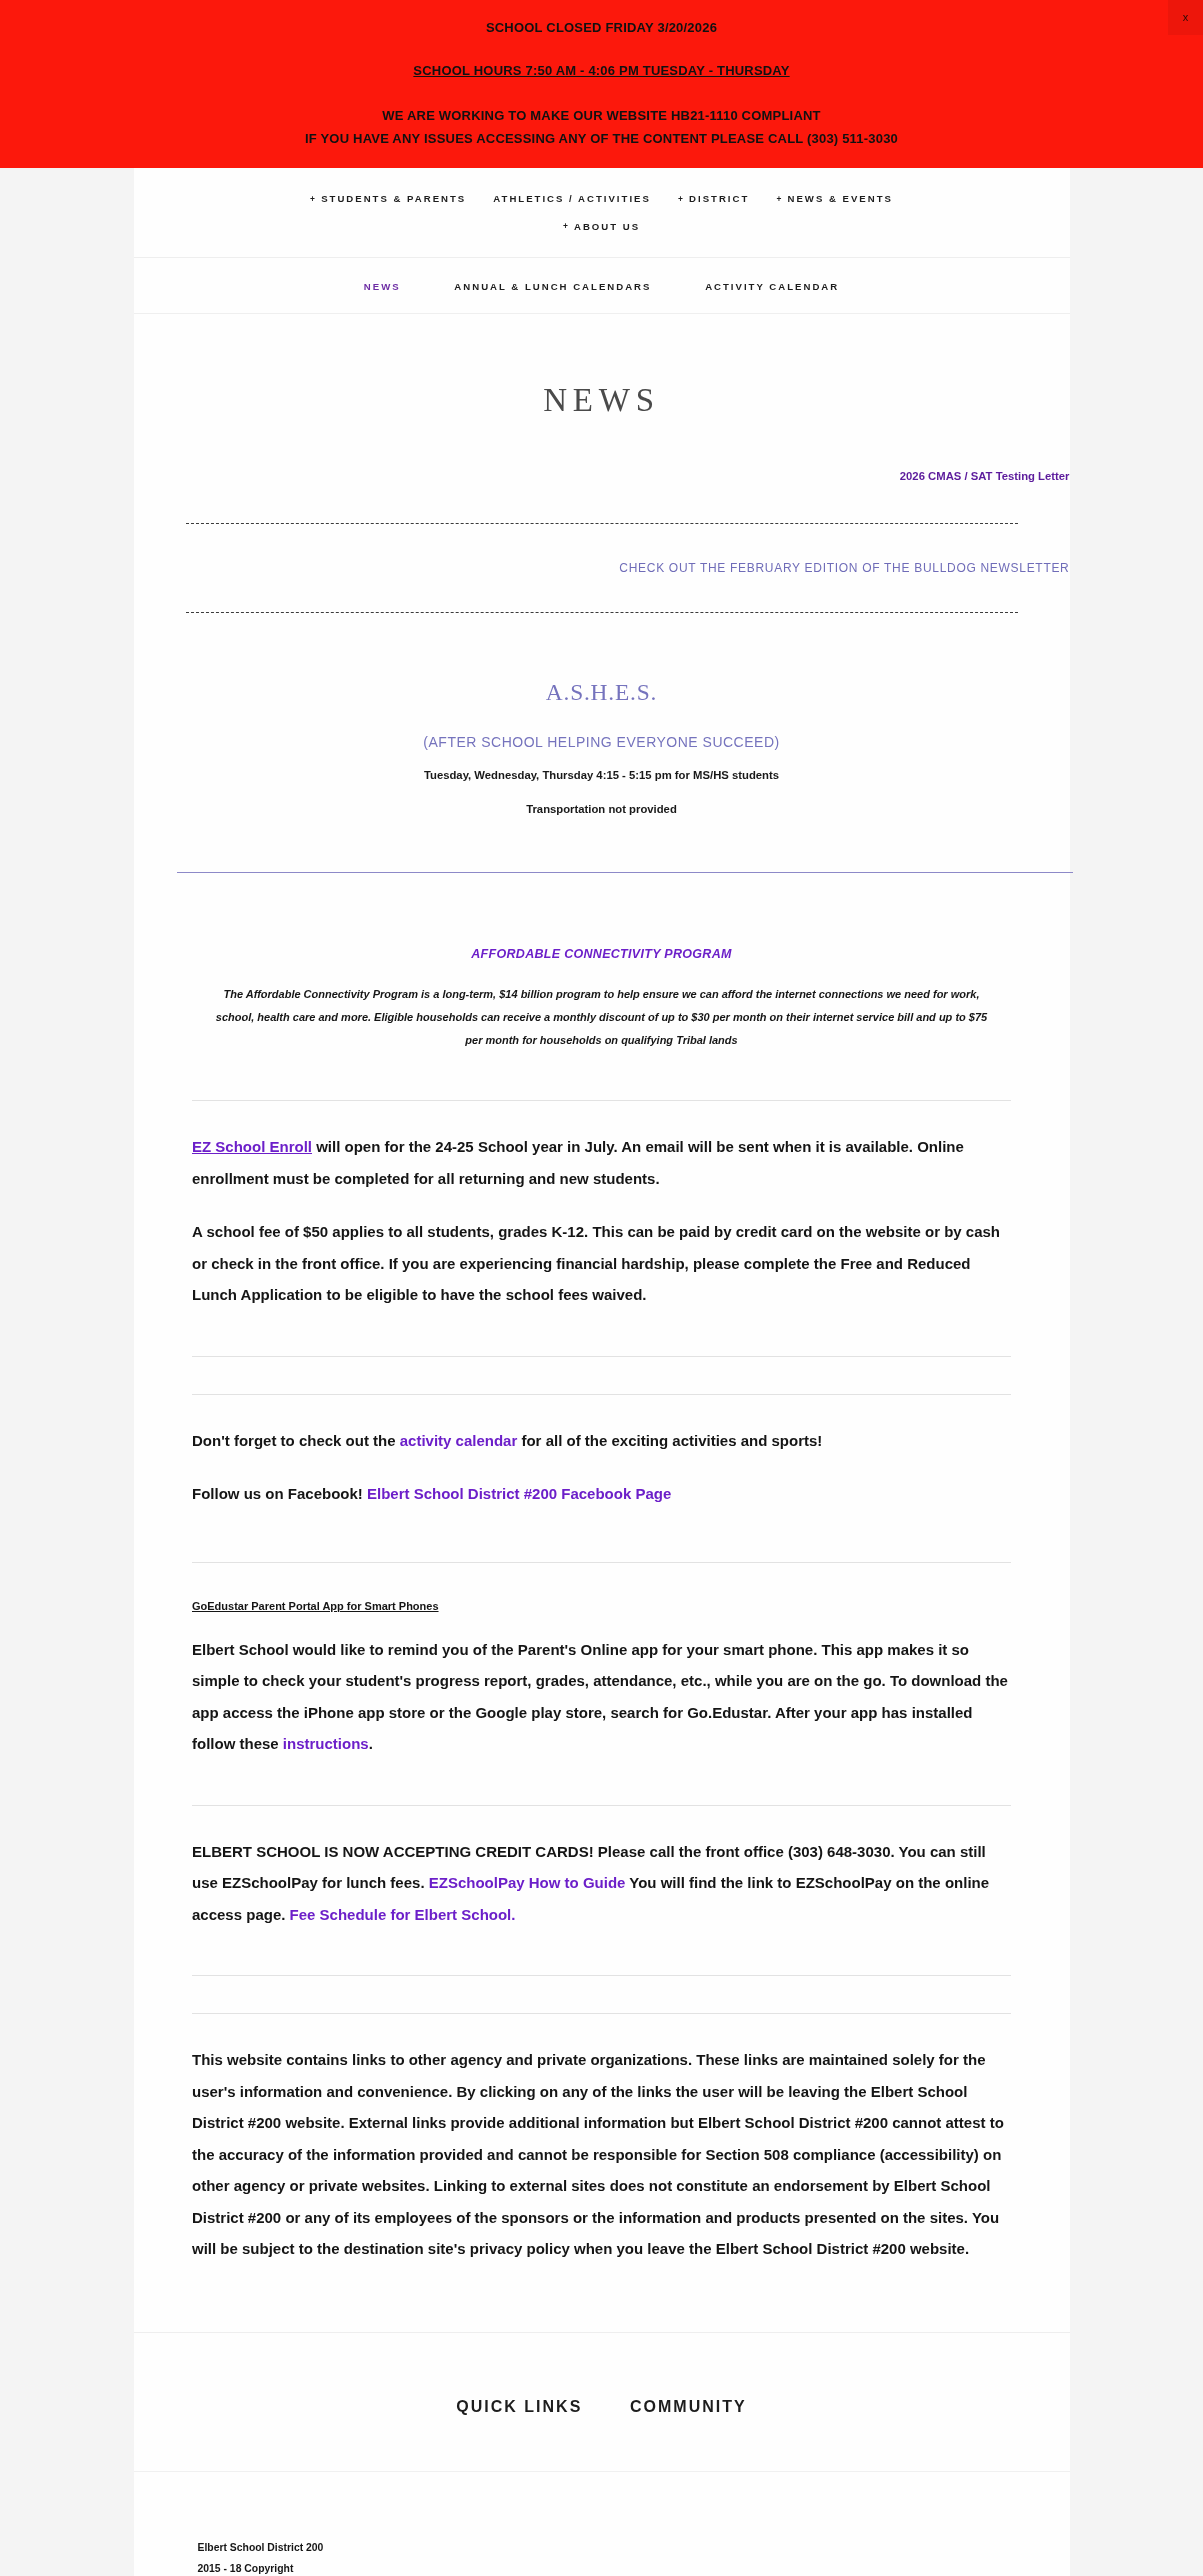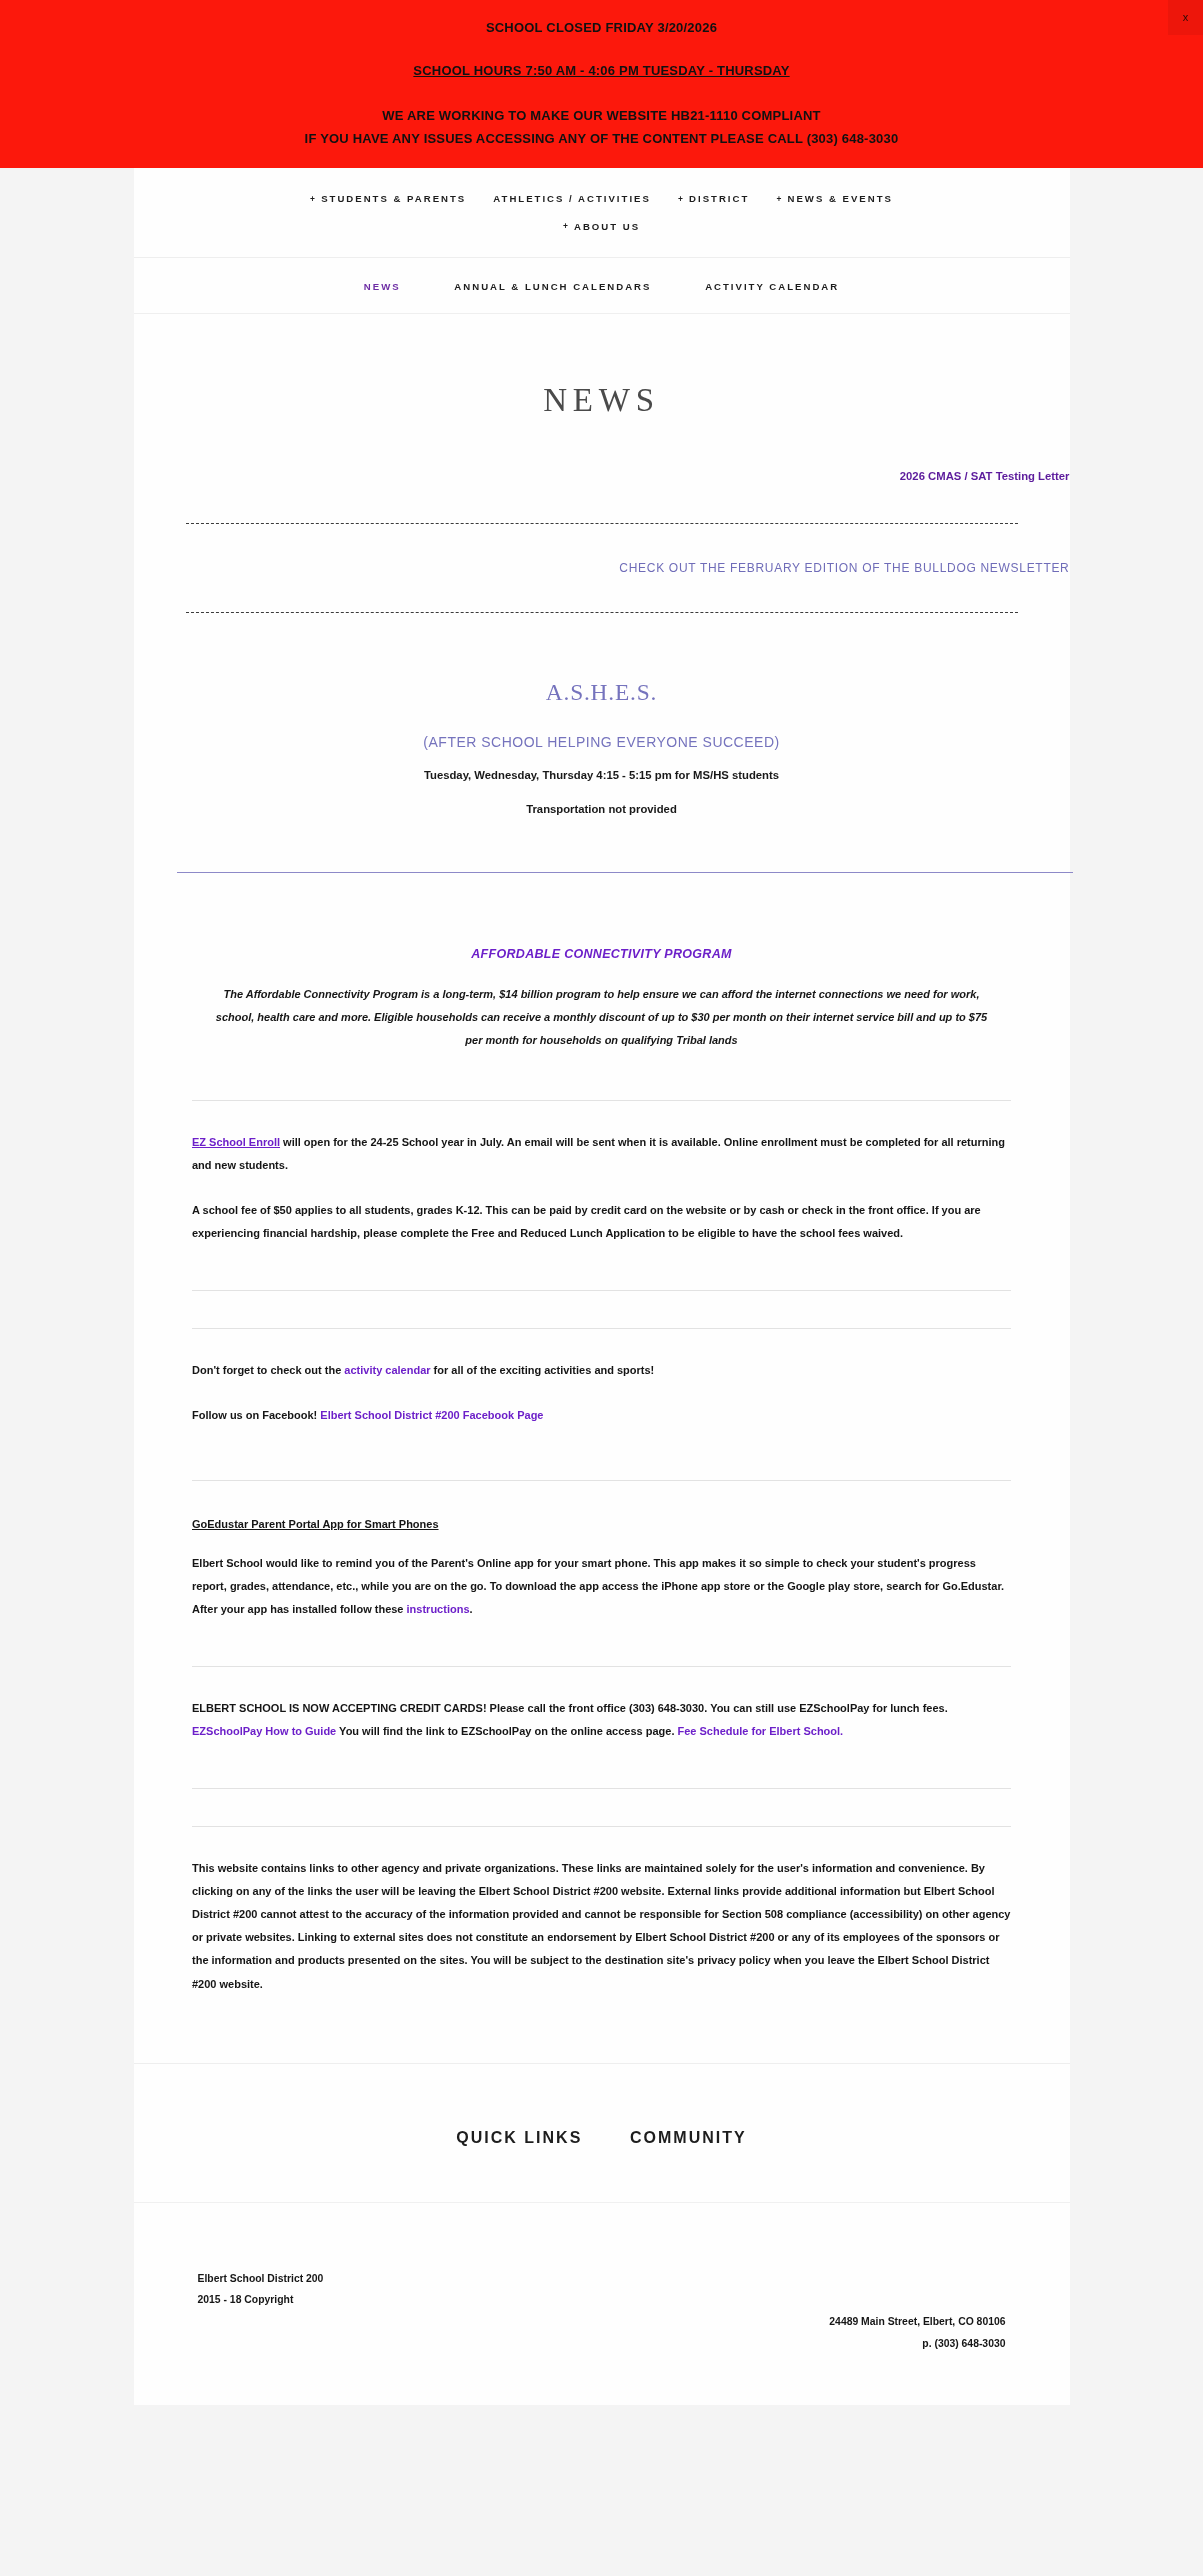--- a/index.html
+++ b/index.html
@@ -216,21 +216,21 @@
     border: none;
     border-top: 0.8px solid #e2e2e2;
     width: 819px;
     margin: 0 auto;
   }
 
   .para {
     width: 819px;
     margin: 0 auto;
     color: #151515;
-    font-size: 11px;
+    font-size: 15px;
     font-weight: bold;
     line-height: 2.1;
     text-align: left;
   }
   .para.p1 { padding-top: 30px; }
   .para.p2 { padding-top: 22px; }
   .para a, .inline-link {
     color: #6c1fc9;
     text-decoration: none;
     cursor: pointer;
@@ -281,21 +281,21 @@
   }
   .footer-right { text-align: right; }
 </style>
 </head>
 <body>
 
 <div class="alert-bar">
   <div class="alert-line l1">SCHOOL CLOSED FRIDAY 3/20/2026</div>
   <div class="alert-line l2">SCHOOL HOURS 7:50 AM - 4:06 PM  TUESDAY - THURSDAY</div>
   <div class="alert-line l3">WE ARE WORKING TO MAKE OUR WEBSITE HB21-1110 COMPLIANT</div>
-  <div class="alert-line l4">IF YOU HAVE ANY ISSUES ACCESSING ANY OF THE CONTENT PLEASE CALL (303) 648-3030</div>
+  <div class="alert-line l4">IF YOU HAVE ANY ISSUES ACCESSING ANY OF THE CONTENT PLEASE CALL (303) 511-3030</div>
   <div class="alert-close">x</div>
 </div>
 
 <div class="page">
 
 
   <nav class="primary-nav">
     <a><span class="plus">+</span><span>STUDENTS &amp; PARENTS</span></a>
     <a><span>ATHLETICS / ACTIVITIES</span></a>
     <a><span class="plus">+</span><span>DISTRICT</span></a>

